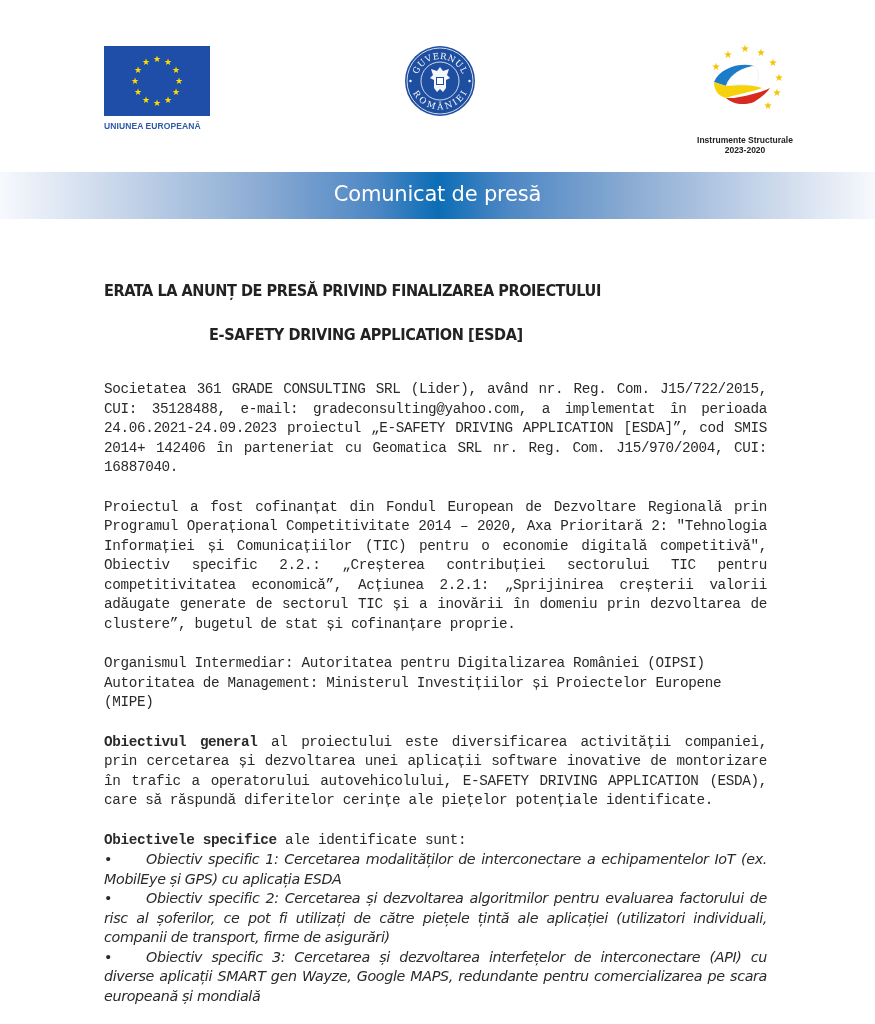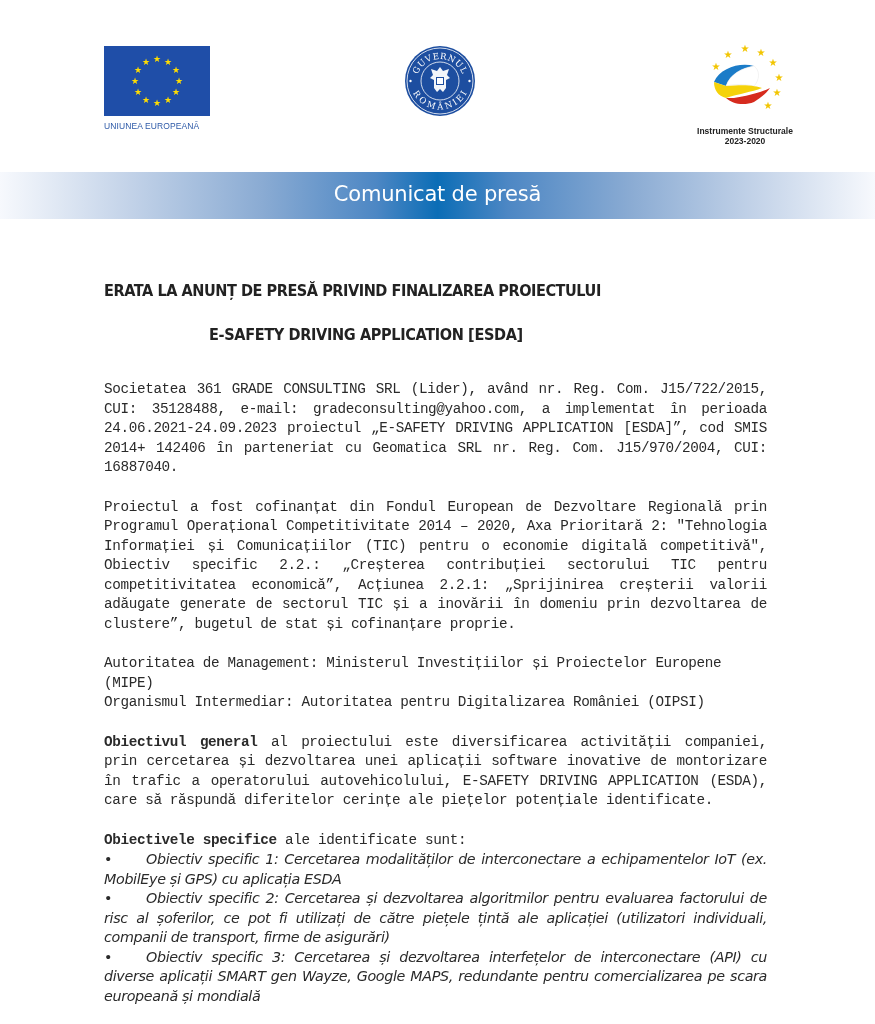--- a/index.html
+++ b/index.html
@@ -3,24 +3,24 @@
 <meta charset="utf-8">
 <style>
   html, body { margin: 0; padding: 0; background: #ffffff; }
   body {
     width: 875px; height: 1024px; overflow: hidden; position: relative;
     font-family: "DejaVu Sans", sans-serif; color: #2a2a2a;
   }
   .logo { position: absolute; }
   .eu { left: 104px; top: 46px; width: 106px; height: 88px; }
   .eu .flag { width: 106px; height: 70px; background: #1f4ea8; position: relative; }
-  .eu .caption { font-family: "Liberation Sans", sans-serif; font-size: 8.5px; color: #2e5aa8; margin-top: 5px; letter-spacing: 0.1px; white-space: nowrap; }
+  .eu .caption { font-family: "Liberation Sans", sans-serif; font-size: 8.5px; color: #2e5aa8; margin-top: 5px; letter-spacing: 0.1px; white-space: nowrap; font-weight: bold; }
   .gov { left: 404px; top: 45px; width: 72px; height: 72px; }
   .is { left: 686px; top: 40px; width: 118px; height: 104px; text-align: center; }
-  .is .caption { font-family: "Liberation Sans", sans-serif; font-size: 8.5px; font-weight: bold; color: #222; line-height: 10px; margin-top: 2px; }
+  .is .caption { font-family: "Liberation Sans", sans-serif; font-size: 8.5px; font-weight: bold; color: #222; line-height: 10px; margin-top: 11px; }
   .banner {
     position: absolute; left: 0; top: 172px; width: 875px; height: 47px;
     background: linear-gradient(to right, #f7f9fd 0%, #c2d2e8 15%, #8aabd3 30%, #4d87c4 43%, #0b6db6 50%, #4d87c4 58%, #8aabd3 72%, #c2d2e8 86%, #f7f9fd 100%);
     display: flex; align-items: center; justify-content: center;
   }
   .banner span { color: #ffffff; font-size: 21px; font-family: "DejaVu Sans", sans-serif; letter-spacing: -0.2px; margin-top: -4px; }
   .content { position: absolute; left: 104px; top: 282px; width: 663px; }
   .h1 { font-family: "DejaVu Sans", sans-serif; font-weight: bold; font-size: 15.6px; letter-spacing: -0.5px; color: #222; white-space: nowrap; transform: scaleX(0.93); transform-origin: left; }
   .h2 { margin-top: 26px; padding-left: 113px; font-family: "DejaVu Sans", sans-serif; font-weight: bold; font-size: 15.6px; letter-spacing: -0.4px; color: #222; white-space: nowrap; transform: scaleX(0.93); transform-origin: left; }
   p { margin: 0; font-size: 14.3px; line-height: 19.5px; text-align: justify; letter-spacing: -0.35px; font-family: Liberation Mono, monospace; }
@@ -110,22 +110,22 @@
 
 <div class="content">
   <div class="h1">ERATA LA ANUNȚ DE PRESĂ PRIVIND FINALIZAREA PROIECTULUI</div>
   <div class="h2">E-SAFETY DRIVING APPLICATION [ESDA]</div>
 
   <p class="para1">Societatea 361 GRADE CONSULTING SRL (Lider), având nr. Reg. Com. J15/722/2015, CUI: 35128488, e-mail: gradeconsulting@yahoo.com, a implementat în perioada 24.06.2021-24.09.2023 proiectul „E-SAFETY DRIVING APPLICATION [ESDA]”, cod SMIS 2014+ 142406 în parteneriat cu Geomatica SRL nr. Reg. Com.  J15/970/2004, CUI: 16887040.</p>
 
   <p class="gap">Proiectul a fost cofinanțat din Fondul European de Dezvoltare Regională prin Programul Operațional Competitivitate 2014 – 2020, Axa Prioritară 2: "Tehnologia Informației și Comunicațiilor (TIC) pentru o economie digitală competitivă", Obiectiv specific 2.2.: „Creșterea contribuției sectorului TIC pentru competitivitatea economică”, Acțiunea 2.2.1: „Sprijinirea creșterii valorii adăugate generate de sectorul TIC și a inovării în domeniu prin dezvoltarea de clustere”, bugetul de stat și cofinanțare proprie.</p>
 
   <div class="gap">
+    <p class="nojust">Organismul Intermediar: Autoritatea pentru Digitalizarea României (OIPSI)</p>
     <p class="nojust">Autoritatea de Management: Ministerul Investițiilor și Proiectelor Europene (MIPE)</p>
-    <p class="nojust">Organismul Intermediar: Autoritatea pentru Digitalizarea României (OIPSI)</p>
   </div>
 
   <p class="gap"><b>Obiectivul general</b><span> al proiectului este diversificarea activității companiei, prin cercetarea și dezvoltarea unei aplicații software inovative de montorizare în trafic a operatorului autovehicolului, E-SAFETY DRIVING APPLICATION (ESDA), care să răspundă diferitelor cerințe ale piețelor potențiale identificate.</span></p>
 
   <div class="gap">
     <p class="nojust"><b>Obiectivele specifice</b><span> ale identificate sunt:</span></p>
     <div class="bullet"><span class="dot">•</span><span>Obiectiv specific 1: Cercetarea modalităților de interconectare a echipamentelor IoT (ex. MobilEye și GPS) cu aplicația ESDA</span></div>
     <div class="bullet"><span class="dot">•</span><span>Obiectiv specific 2: Cercetarea și dezvoltarea algoritmilor pentru evaluarea factorului de risc al șoferilor, ce pot fi utilizați de către piețele țintă ale aplicației (utilizatori individuali, companii de transport, firme de asigurări)</span></div>
     <div class="bullet"><span class="dot">•</span><span>Obiectiv specific 3: Cercetarea și dezvoltarea interfețelor de interconectare (API) cu diverse aplicații SMART gen Wayze, Google MAPS, redundante pentru comercializarea pe scara europeană și mondială</span></div>
   </div>

